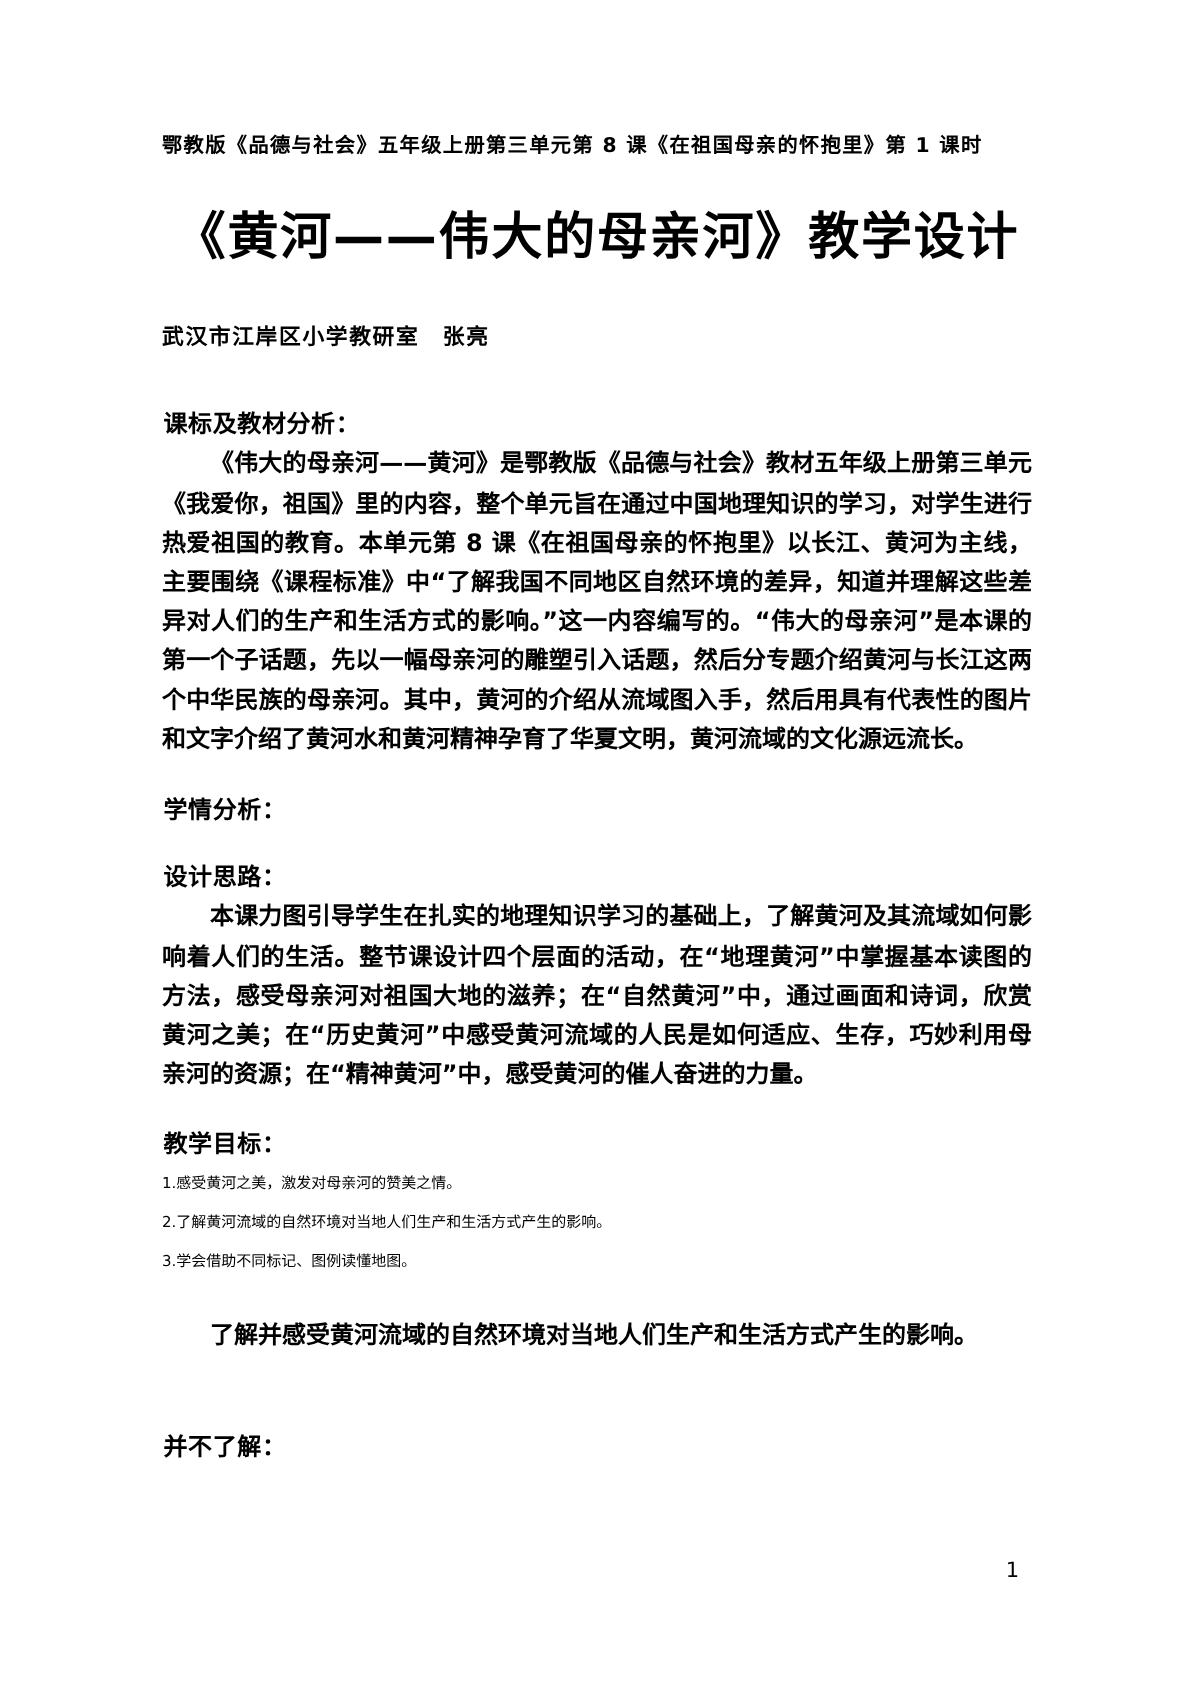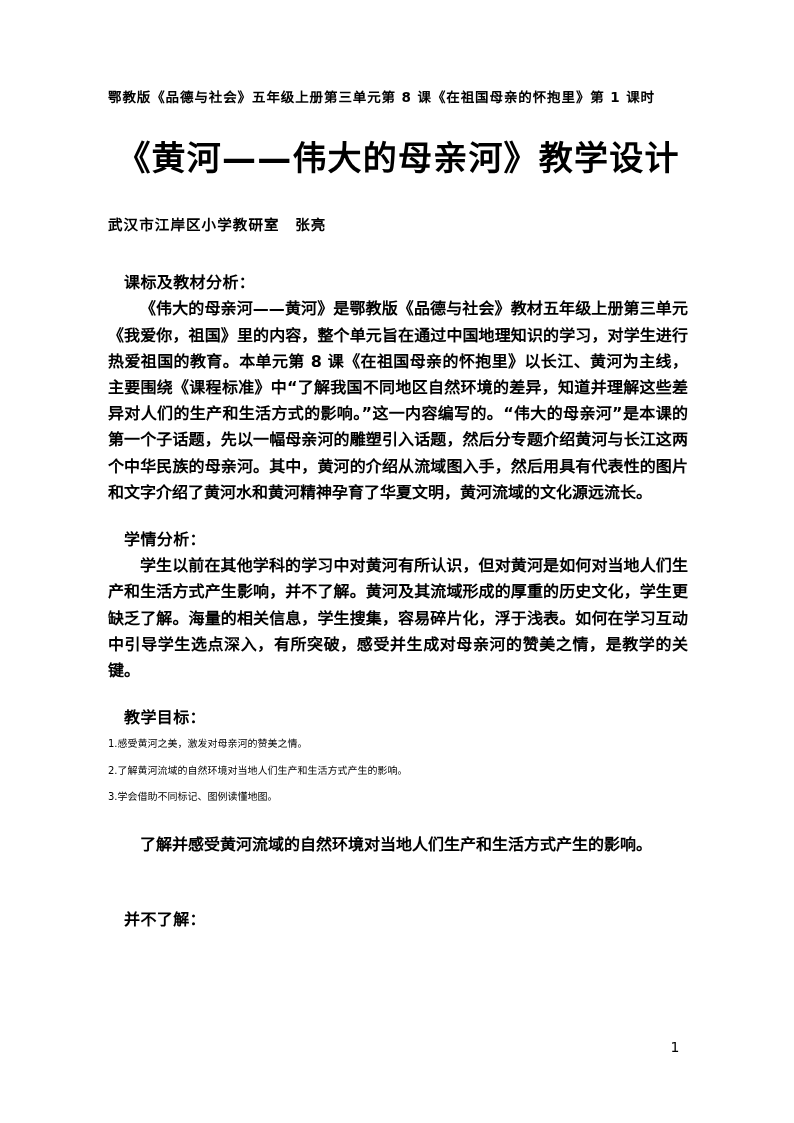--- a/index.html
+++ b/index.html
@@ -57,21 +57,21 @@
     margin: 0 14px 36px 0;
     line-height: 1.3;
   }
 
   
   .section-heading {
     font-size: 16px;
     font-weight: bold;
     letter-spacing: 0.4px;
     line-height: 1.45;
-    margin: 0 0 2px 16px;
+    margin: 0 0 2px 1px;
   }
 
   
   .para {
     font-size: 16px;
     line-height: 26.2px;
     text-align: justify;
     text-justify: inter-ideograph;
     margin: 0;
     letter-spacing: 0px;
@@ -118,23 +118,26 @@
 
     <div class="doc-author">武汉市江岸区小学教研室　张亮</div>
 
     <div class="section">
       <div class="section-heading">课标及教材分析：</div>
       <p class="para indent">《伟大的母亲河——黄河》是鄂教版《品德与社会》教材五年级上册第三单元《我爱你，祖国》里的内容，整个单元旨在通过中国地理知识的学习，对学生进行热爱祖国的教育。本单元第 8 课《在祖国母亲的怀抱里》以长江、黄河为主线，主要围绕《课程标准》中“了解我国不同地区自然环境的差异，知道并理解这些差异对人们的生产和生活方式的影响。”这一内容编写的。“伟大的母亲河”是本课的第一个子话题，先以一幅母亲河的雕塑引入话题，然后分专题介绍黄河与长江这两个中华民族的母亲河。其中，黄河的介绍从流域图入手，然后用具有代表性的图片和文字介绍了黄河水和黄河精神孕育了华夏文明，黄河流域的文化源远流长。</p>
     </div>
 
     <div class="section">
       <div class="section-heading">学情分析：</div>
-      <p class="para indent">学生以前在其他学科的学习中对黄河有所认识，但对黄河是如何对当地人们生产和生活方式产生影响，并不了解。黄河及其流域形成的厚重的历史文化，学生更缺乏了解。海量的相关信息，学生搜集，容易碎片化，浮于浅表。如何在学习互动中引导学生选点深入，有所突破，感受并生成对母亲河的赞美之情，是教学的关键。</p>
     </div>
 
+    <div class="section">
+      <div class="section-heading">设计思路：</div>
+      <p class="para indent">本课力图引导学生在扎实的地理知识学习的基础上，了解黄河及其流域如何影响着人们的生活。整节课设计四个层面的活动，在“地理黄河”中掌握基本读图的方法，感受母亲河对祖国大地的滋养；在“自然黄河”中，通过画面和诗词，欣赏黄河之美；在“历史黄河”中感受黄河流域的人民是如何适应、生存，巧妙利用母亲河的资源；在“精神黄河”中，感受黄河的催人奋进的力量。</p>
+    </div>
 
     <div class="section">
       <div class="section-heading">教学目标：</div>
       <p class="list-line">1.感受黄河之美，激发对母亲河的赞美之情。</p>
       <p class="list-line">2.了解黄河流域的自然环境对当地人们生产和生活方式产生的影响。</p>
       <p class="list-line">3.学会借助不同标记、图例读懂地图。</p>
     </div>
 
     <div class="section tight">
       <p class="para indent">了解并感受黄河流域的自然环境对当地人们生产和生活方式产生的影响。</p>

